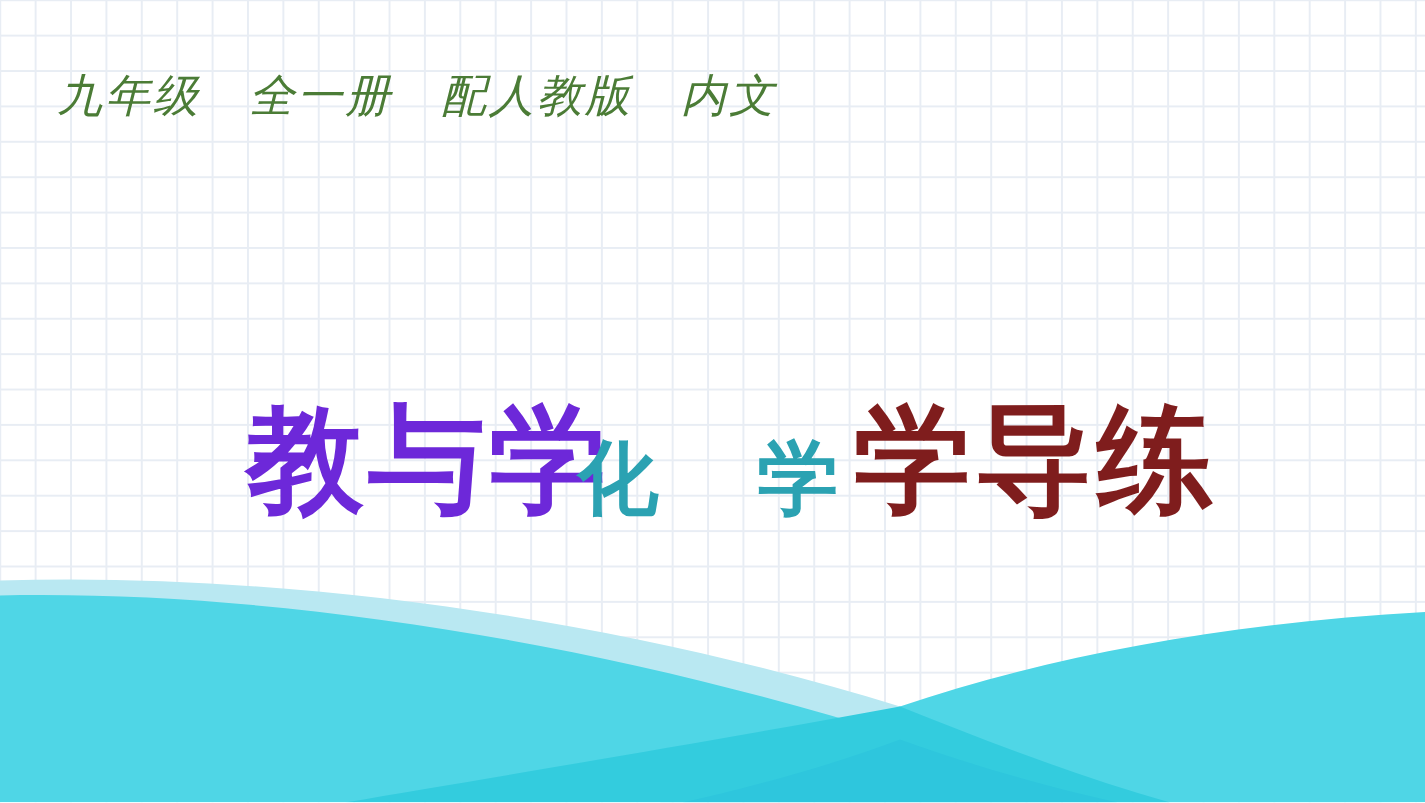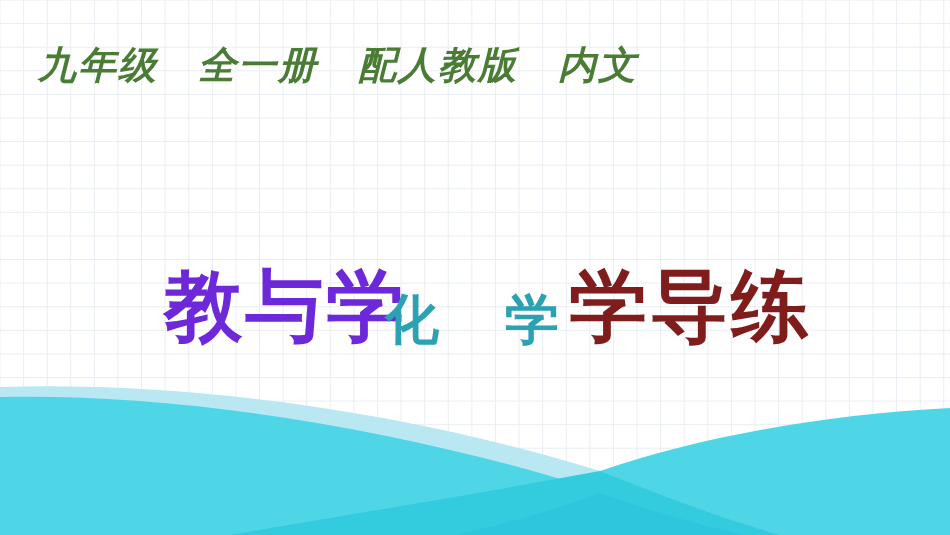--- a/index.html
+++ b/index.html
@@ -60,22 +60,22 @@
     top: 0;
     width: 950px;
     height: 535px;
   }
 
   #series-line {
     position: absolute;
     left: 38px;
     top: 46px;
     font-family: "Liberation Serif", "DejaVu Serif", serif;
-    font-size: 38px;
-    font-weight: 700;
+    font-size: 30px;
+    font-weight: 400;
     font-style: italic;
     letter-spacing: 2px;
     color: #4b7c36;
     white-space: pre;
     line-height: 38px;
   }
 
   #main-title-row {
     position: absolute;
     left: 0;

